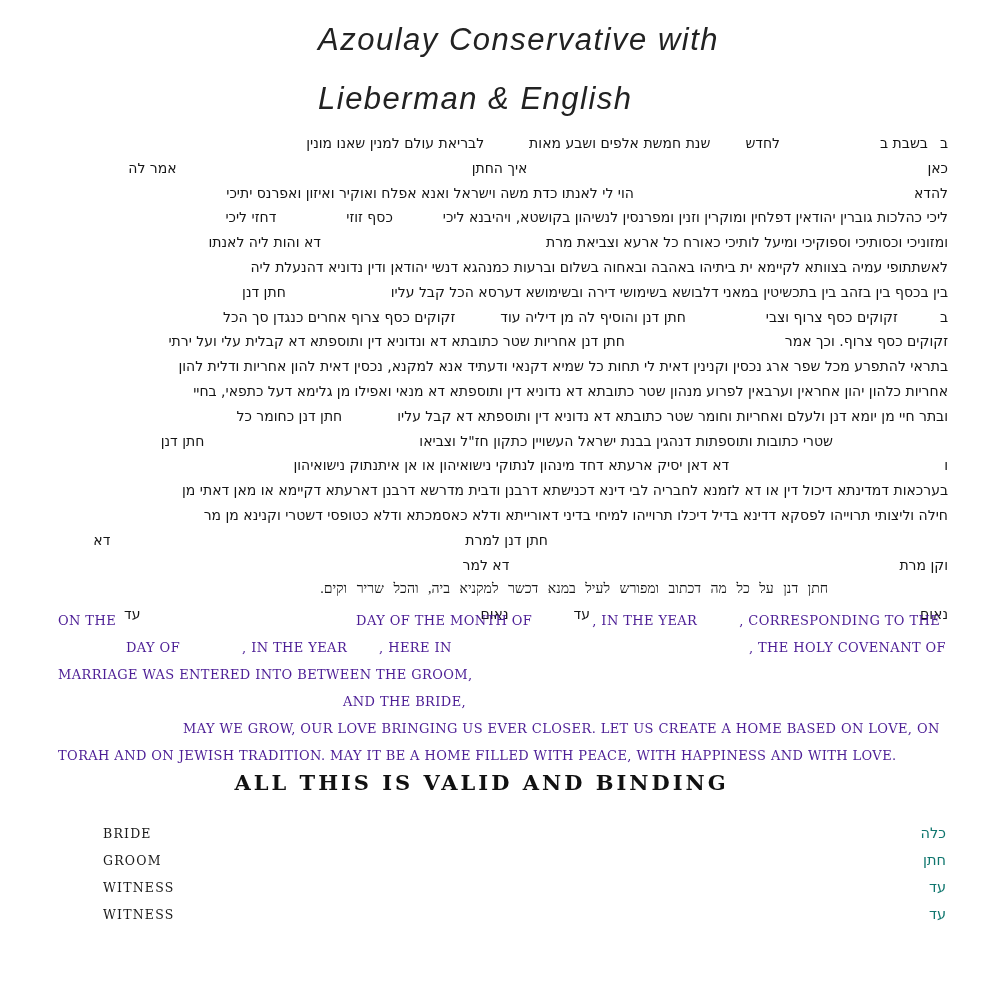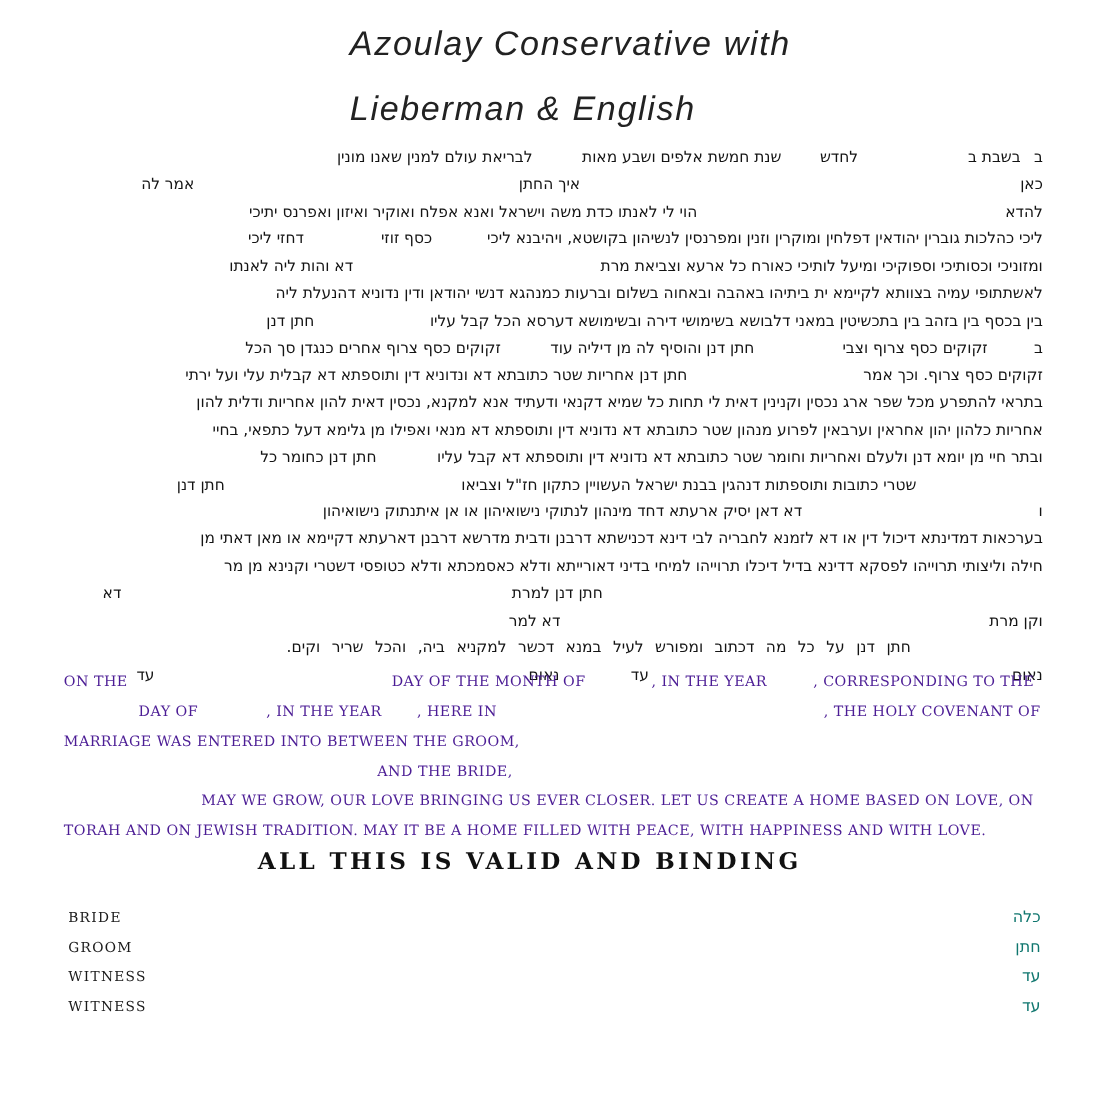--- a/index.html
+++ b/index.html
@@ -23,21 +23,21 @@
        font-family:"DejaVu Serif",serif;font-size:13px;letter-spacing:0.4px;color:#4c1d95;}
   .seg{flex:0 0 auto;}
   .gap{flex:0 0 auto;display:inline-block;}
   .gap.fill{flex:1 1 auto;}
   #binding-heading{
     position:absolute;top:770px;left:0;width:963px;text-align:center;
     font-family:"DejaVu Serif",serif;font-weight:700;font-size:21px;
     letter-spacing:3px;color:#111;
   }
   #signature-block{position:absolute;top:820px;left:62px;width:884px;}
-  .sig-row{display:flex;justify-content:space-between;align-items:baseline;height:27px;line-height:27px;}
+  .sig-row{display:flex;justify-content:space-between;align-items:baseline;height:27px;line-height:27px;margin-left:41px;}
   .sig-label{
     font-family:"DejaVu Serif",serif;font-size:12.5px;letter-spacing:1.2px;color:#1a1a1a;
   }
   .sig-hebrew{
     font-family:"DejaVu Sans",sans-serif;font-size:14.5px;color:#0f766e;direction:rtl;
   }
 </style>
 </head>
 <body>
 
@@ -136,21 +136,21 @@
       <span class="gap" style="width: 400px;"></span>
       <span class="seg">חתן דנן למרת</span>
       <span class="gap" style="width: 355px;"></span>
       <span class="seg">דא</span>
     </div>
     <div class="tline rtl">
       <span class="seg">וקן מרת</span>
       <span class="gap" style="width: 390px;"></span>
       <span class="seg">דא למר</span>
     </div>
-    <div class="tline rtl" style="word-spacing: 6px;">
+    <div class="tline rtl" style="word-spacing: 6px; font-family: Liberation Serif, serif;">
       <span class="gap" style="width: 120px;"></span>
       <span class="seg">חתן דנן על כל מה דכתוב ומפורש לעיל במנא דכשר למקניא ביה, והכל שריר וקים.</span>
     </div>
     <div class="tline rtl">
       <span class="seg">נאום</span>
       <span class="gap" style="width: 330px;"></span>
       <span class="seg">עד</span>
       <span class="gap" style="width: 65px;"></span>
       <span class="seg">נאום</span>
       <span class="gap" style="width: 340px;"></span>

